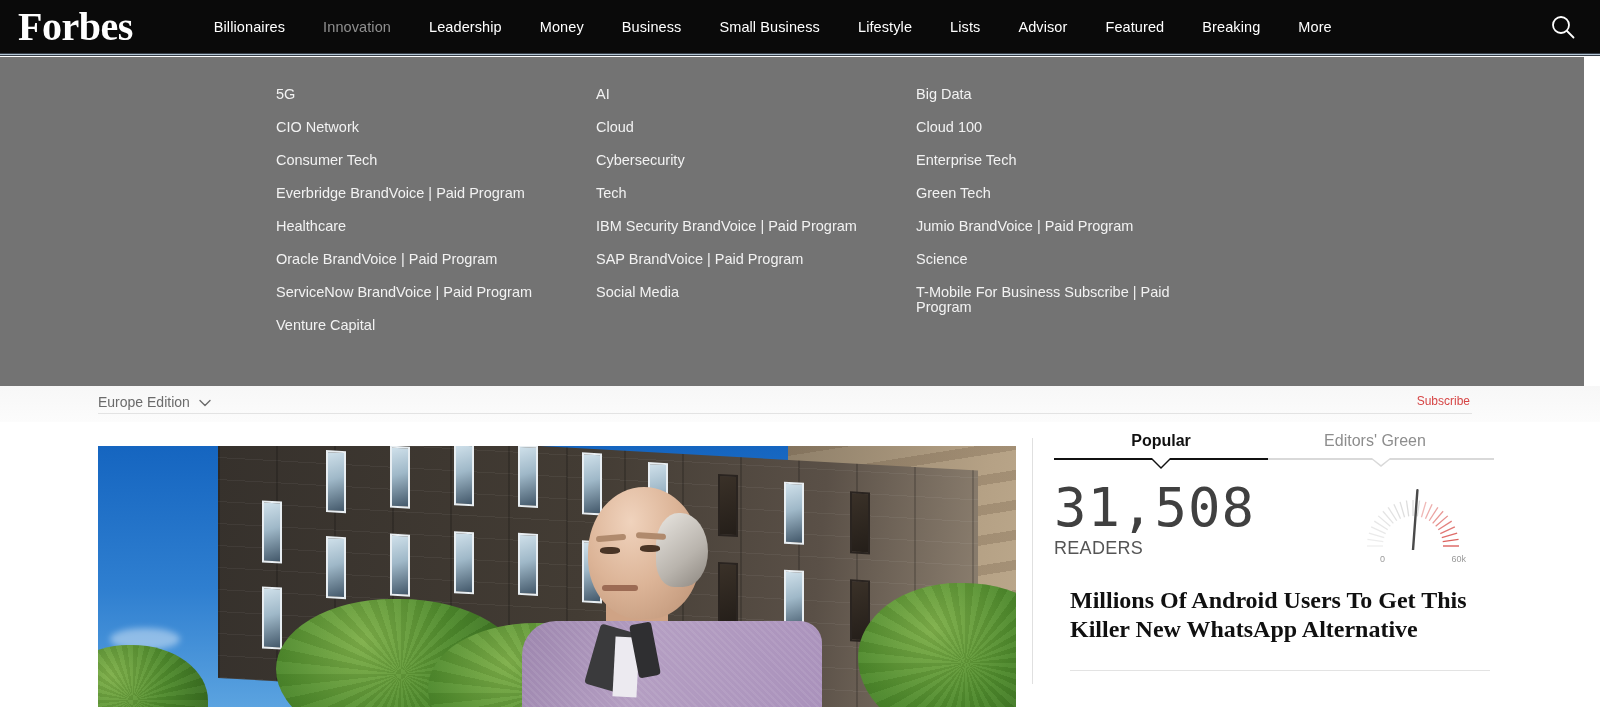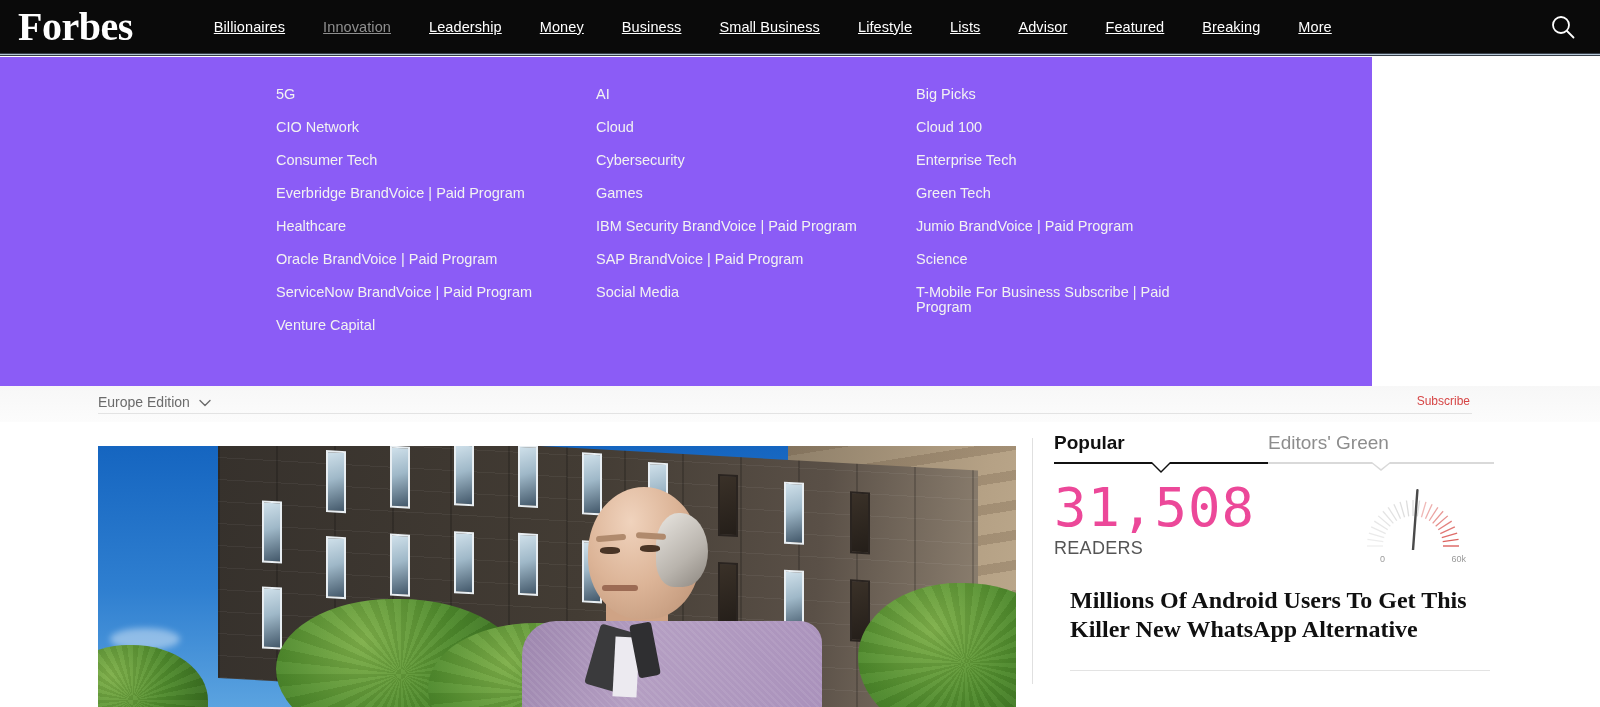--- a/index.html
+++ b/index.html
@@ -33,21 +33,20 @@
     margin-left: 62px;
     gap: 0;
   }
   .nav-item {
     color: #ffffff;
     font-size: 14.5px;
     padding: 0 19px;
     white-space: nowrap;
     cursor: pointer;
     letter-spacing: 0.1px;
-    text-decoration: underline;
   }
   .nav-item.active { color: #8f8f8f; }
   .search-btn {
     position: absolute; right: 22px; top: 12px;
     width: 30px; height: 30px;
     cursor: pointer;
     display: flex; align-items: center; justify-content: center;
   }
 
   
@@ -55,22 +54,22 @@
     position: absolute; top: 53px; left: 0;
     width: 1600px; height: 3px;
     background: #b6c7d6;
     border-top: 1px solid #38404a;
     border-bottom: 1px solid #38404a;
   }
 
   
   .megamenu {
     position: absolute; top: 57px; left: 0;
-    width: 1372px; height: 329px;
-    background: #8b5cf6;
+    width: 1584px; height: 329px;
+    background: #737373;
     padding-top: 30px;
   }
   .mm-cols {
     display: flex;
     margin-left: 276px;
   }
   .mm-col { width: 320px; }
   .mm-col.c3 { width: 360px; }
   .mm-link {
     display: block;
@@ -202,21 +201,21 @@
 
   
   .sidebar { position: absolute; left: 1032px; top: -14px; width: 470px; height: 275px; }
   .sidebar-rule-v {
     position: absolute; left: 0; top: 6px; width: 1px; height: 246px; background: #e0e0e0;
   }
 
   .tabs { position: absolute; left: 22px; top: 0; width: 440px; }
   .tab-labels { display: flex; }
   .tab {
-    width: 214px; text-align: left; font-size: 19px;
+    width: 214px; text-align: center; font-size: 16px;
     padding-bottom: 8px; cursor: pointer;
   }
   .tab.active { color: #111111; font-weight: 700; }
   .tab.inactive { color: #8d8d8d; font-weight: 400; }
   .tab-rules { position: relative; height: 14px; }
   .rule {
     position: absolute; top: 0; height: 2px;
   }
   .rule.active { left: 0; width: 214px; background: #111111; }
   .rule.inactive { left: 214px; width: 226px; background: #d9d9d9; height: 1.5px; }
@@ -233,21 +232,21 @@
     border-left: 9px solid transparent;
     border-right: 9px solid transparent;
   }
   .notch-fill.active { left: 98px; border-top: 9px solid #ffffff; }
   .notch-fill.inactive { left: 317.5px; border-top: 7.5px solid #ffffff; }
 
   .stat { position: absolute; left: 22px; top: 48px; }
   .stat-number {
     font-family: "DejaVu Sans Mono", monospace;
     font-size: 54px; line-height: 56px;
-    color: #ec4899; letter-spacing: 1px;
+    color: #404040; letter-spacing: 1px;
   }
   .stat-label {
     font-size: 18px; color: #555555; letter-spacing: 0.3px; margin-top: 2px;
   }
 
   .gauge { position: absolute; left: 322px; top: 46px; width: 118px; height: 86px; }
   .gauge-label {
     position: absolute; bottom: 0; font-size: 9px; color: #9a9a9a;
   }
   .gauge-label.min { left: 26px; }
@@ -300,27 +299,27 @@
       <span class="mm-link">Everbridge BrandVoice | Paid Program</span>
       <span class="mm-link">Healthcare</span>
       <span class="mm-link">Oracle BrandVoice | Paid Program</span>
       <span class="mm-link">ServiceNow BrandVoice | Paid Program</span>
       <span class="mm-link spacer-before">Venture Capital</span>
     </div>
     <div class="mm-col c2">
       <span class="mm-link">AI</span>
       <span class="mm-link">Cloud</span>
       <span class="mm-link">Cybersecurity</span>
-      <span class="mm-link">Games</span>
+      <span class="mm-link">Tech</span>
       <span class="mm-link">IBM Security BrandVoice | Paid Program</span>
       <span class="mm-link">SAP BrandVoice | Paid Program</span>
       <span class="mm-link">Social Media</span>
     </div>
     <div class="mm-col c3">
-      <span class="mm-link">Big Picks</span>
+      <span class="mm-link">Big Data</span>
       <span class="mm-link">Cloud 100</span>
       <span class="mm-link">Enterprise Tech</span>
       <span class="mm-link">Green Tech</span>
       <span class="mm-link">Jumio BrandVoice | Paid Program</span>
       <span class="mm-link">Science</span>
       <span class="mm-link" style="max-width:285px">T-Mobile For Business Subscribe | Paid Program</span>
     </div>
   </div>
 </div>
 

